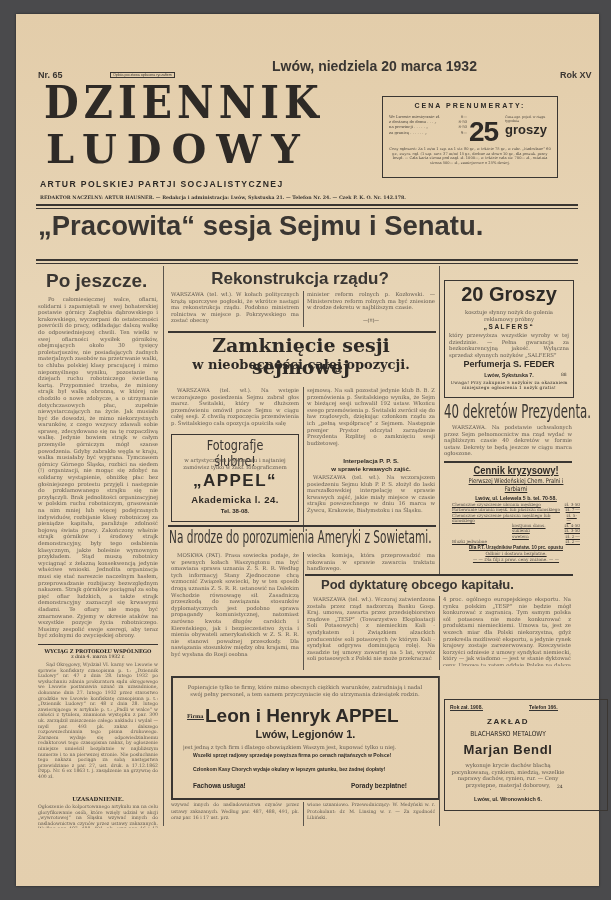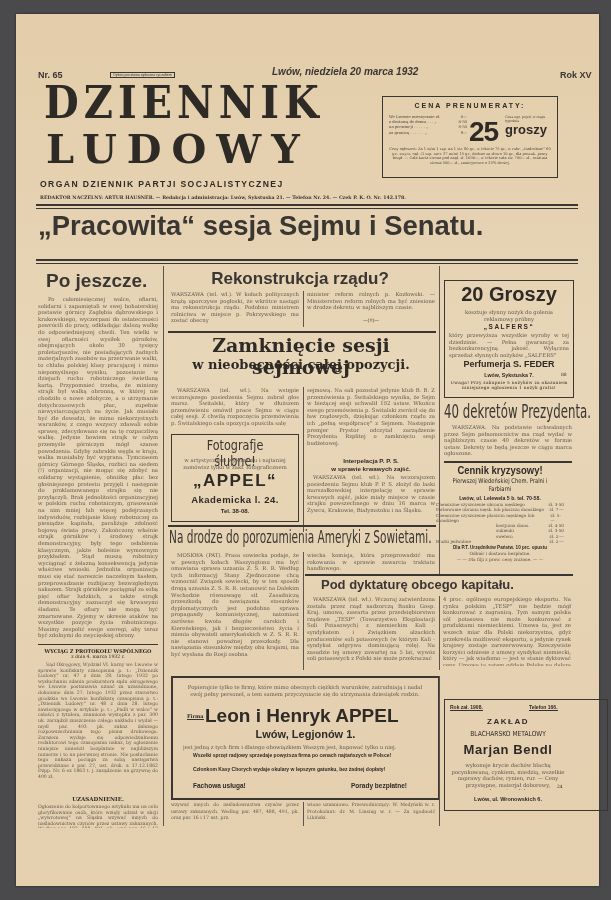--- a/index.html
+++ b/index.html
@@ -14,26 +14,26 @@
   .vline{position:absolute;width:1px;background:#5a544c;}
   .c{text-align:center;}
 </style>
 </head>
 <body>
 
 <div class="paper">
 
   <div class="abs sans" style="left:22px;top:56px;font-size:9px;font-weight:bold;color:#3a3632;">Nr. 65</div>
   <div class="abs sans" style="left:94px;top:58px;font-size:3.6px;border:1px solid #3a3632;padding:0 2px;color:#3a3632;">Opłata pocztowa opłacona ryczałtem</div>
-  <div class="abs sans" style="left:256px;top:52px;font-size:10px;font-weight:bold;color:#3a3632;font-style:italic;">Lwów, niedziela 20 marca 1932</div>
+  <div class="abs sans" style="left:256px;top:44px;font-size:14px;font-weight:bold;color:#3a3632;">Lwów, niedziela 20 marca 1932</div>
   <div class="abs sans" style="left:544px;top:56px;font-size:9px;font-weight:bold;color:#3a3632;">Rok XV</div>
 
   <div class="abs" style="left:28px;top:67px;font-size:40px;font-weight:bold;letter-spacing:5px;font-family:'DejaVu Serif',serif;color:#2e2a26;line-height:40px;transform:scaleY(1.1);transform-origin:left top;">DZIENNIK</div>
   <div class="abs" style="left:30px;top:115px;font-size:40px;font-weight:bold;letter-spacing:10px;font-family:'DejaVu Serif',serif;color:#2e2a26;line-height:40px;">LUDOWY</div>
-  <div class="abs sans" style="left:24px;top:165px;font-size:8.6px;font-weight:bold;letter-spacing:1.4px;color:#2e2a26;">ORGAN DZIENNIK PARTJI SOCJALISTYCZNEJ</div>
+  <div class="abs sans" style="left:24px;top:165px;font-size:8.6px;font-weight:bold;letter-spacing:1.4px;color:#2e2a26;">ARTUR POLSKIEJ PARTJI SOCJALISTYCZNEJ</div>
 
   <div class="box" style="left:366px;top:82px;width:174px;height:80px;">
     <div class="abs sans c" style="left:0;top:5px;width:174px;font-size:7px;font-weight:bold;letter-spacing:2px;">CENA PRENUMERATY:</div>
     <div class="abs" style="left:6px;top:17px;width:78px;font-size:3.8px;line-height:5.2px;color:#4a443c;">
       <div style="display:flex;justify-content:space-between">
           <span>We Lwowie miesięcznie zł.</span>
           <span>8—</span>
         </div>
       <div style="display:flex;justify-content:space-between">
           <span>z dostawą do domu . . . „</span>
@@ -136,21 +136,21 @@
     <div class="abs sans c" style="left:0;top:78px;width:128px;font-size:9px;font-weight:bold;">Perfumerja S. FEDER</div>
     <div class="abs sans c" style="left:0;top:91px;width:128px;font-size:5.3px;font-weight:bold;">Lwów, Sykstuska 7.</div>
     <div class="abs" style="left:116px;top:91px;font-size:4.5px;">88</div>
     <div class="abs c" style="left:4px;top:99px;width:120px;font-size:4.3px;line-height:5.4px;letter-spacing:0.3px;">Uwaga! Przy zakupnie 5 nożyków za okazaniem niniejszego ogłoszenia 1 nożyk gratis!</div>
   </div>
 
   <div class="abs" style="left:428px;top:386px;font-size:19px;font-family:'DejaVu Sans',sans-serif;color:#3a3632;transform:scaleX(0.62);transform-origin:left top;white-space:nowrap;">40 dekretów Prezydenta.</div>
   <div class="abs txt" style="left:428px;top:410px;width:128px;height:34px;text-indent:8px;">WARSZAWA. Na podstawie uchwalonych przez Sejm pełnomocnictw ma rząd wydać w najbliższym czasie 40 dekretów w formie ustaw. Dekrety te będą jeszcze w ciągu marca ogłoszone.</div>
   <div class="rule" style="left:428px;top:447px;width:128px;height:1.5px;"></div>
 
-  <div class="abs" style="left:420px;top:450px;width:128px;">
+  <div class="abs" style="left:436px;top:450px;width:128px;text-decoration:underline;">
     <div class="sans c" style="font-size:10.5px;font-weight:bold;transform:scaleX(0.9);">Cennik kryzysowy!</div>
     <div class="c" style="font-size:6.5px;line-height:8px;font-family:'DejaVu Sans',sans-serif;transform:scaleX(0.8);margin-top:1px;">Pierwszej Wiedeńskiej Chem. Pralni i Farbiarni</div>
     <div class="sans c" style="font-size:5.2px;font-weight:bold;margin-top:2px;">Lwów, ul. Lelewela 5 b. tel. 70-58.</div>
     <div style="font-size:4.2px;line-height:5.3px;color:#5a544c;margin-top:1px;">
       <div style="display:flex;justify-content:space-between">
           <span>Chemiczne czyszczenie ubrania męskiego</span>
           <span>zł. 3·50</span>
         </div>
       <div style="display:flex;justify-content:space-between">
           <span>Farbowanie ubrania męsk. lub płaszcza damskiego</span>

